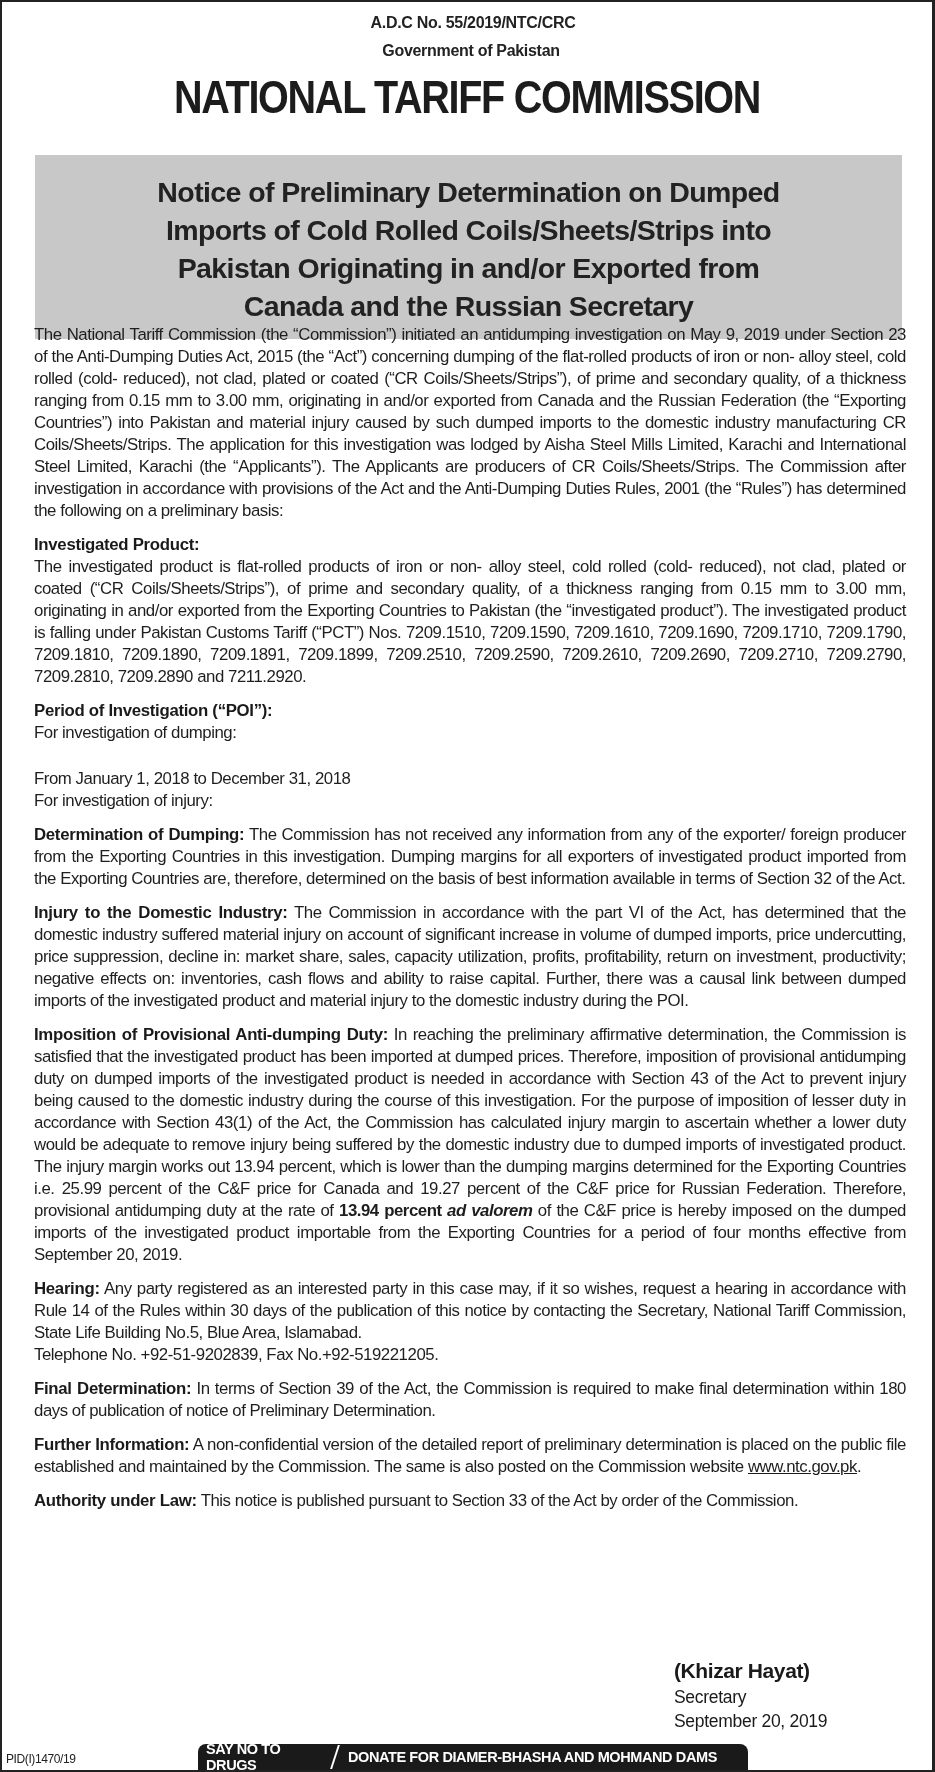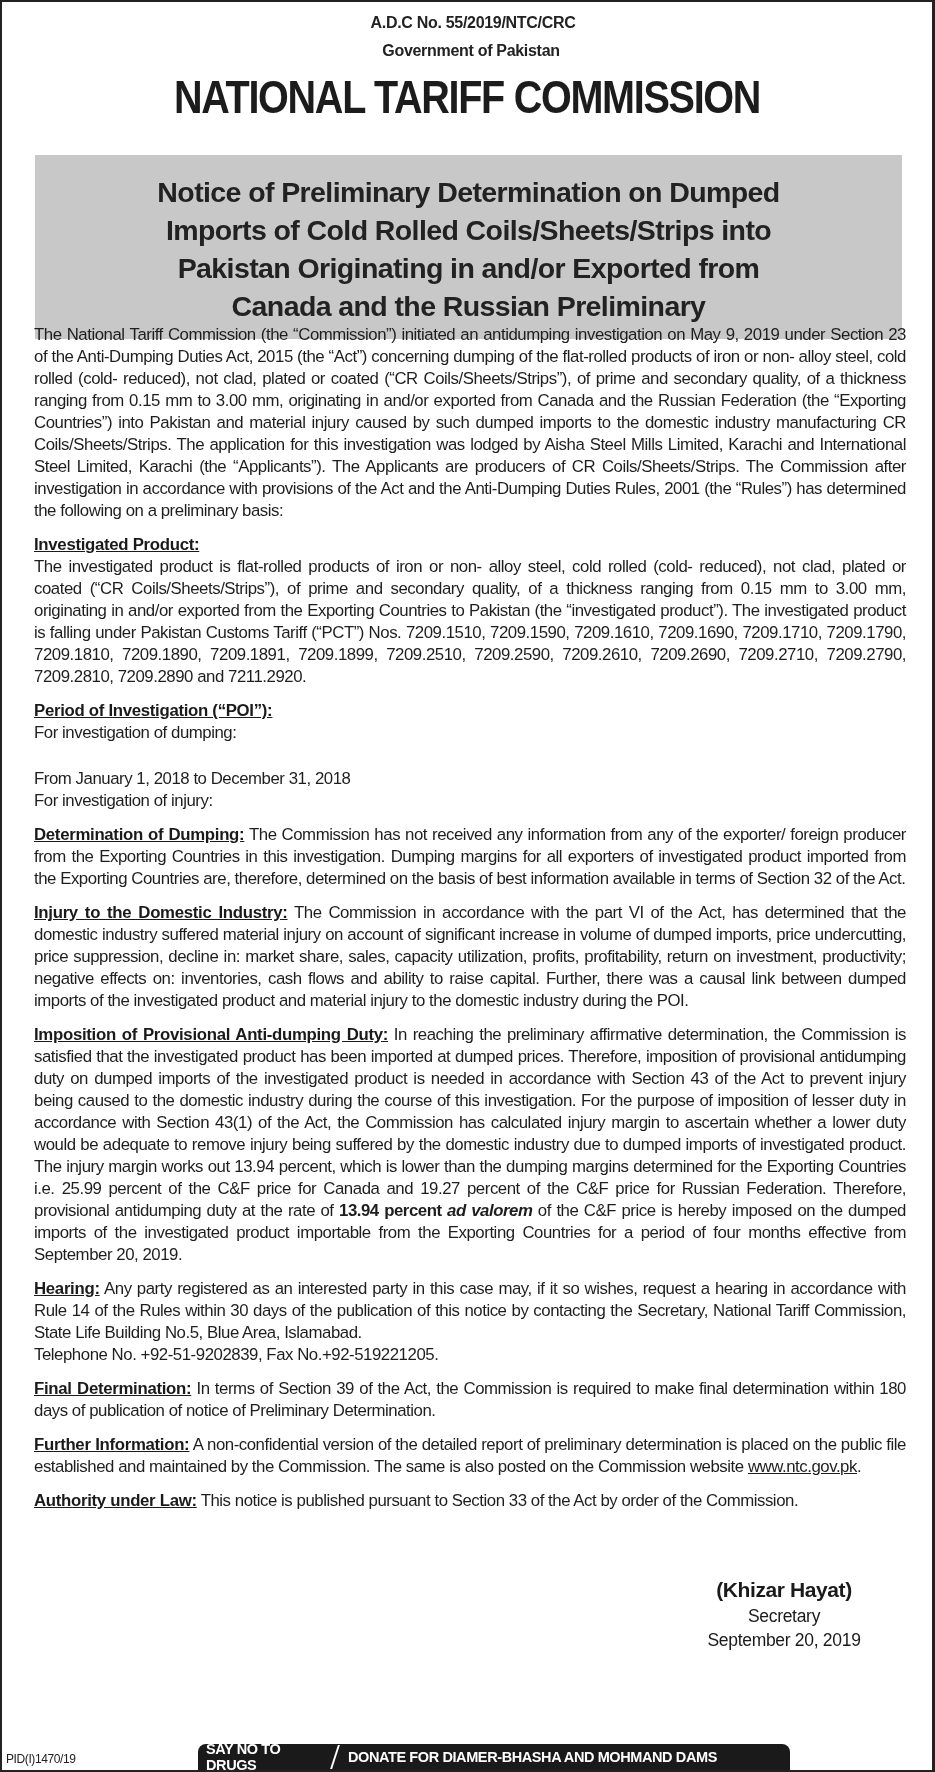--- a/index.html
+++ b/index.html
@@ -31,41 +31,41 @@
     letter-spacing: -0.6px; text-align: center; white-space: nowrap;
   }
   .body {
     position: absolute; top: 322px; left: 32px; width: 872px;
     font-size: 16.8px; line-height: 22px; color: #1e1e1e;
     letter-spacing: -0.45px;
   }
   .body p { text-align: justify; text-align-last: left; }
   .sec { margin-top: 12px; }
   .sec-head {
-    font-weight: bold; text-decoration: underline; color: #1a1a1a;
+    font-weight: bold; color: #1a1a1a;
     letter-spacing: -0.3px;
   }
   .block-head { display: block; margin-bottom: 0; }
   .poi-row { display: flex; flex-direction: column; }
   .poi-row .lbl { width: 370px; }
   .poi-row .val { flex: 1; margin-top: 24px; }
   .strong { font-weight: bold; }
   .strong-it { font-weight: bold; font-style: italic; }
   .link { text-decoration: underline; }
   .sig {
-    position: absolute; right: 38px; top: 1574px; width: 220px; text-align: center;
+    position: absolute; right: 38px; top: 1655px; width: 220px; text-align: left;
   }
   .sig .name { font-weight: bold; font-size: 21px; line-height: 28px; letter-spacing: -0.4px; }
   .sig .role, .sig .date { font-size: 17.5px; line-height: 24px; letter-spacing: -0.3px; }
   .pid {
     position: absolute; left: 4px; bottom: 4px; font-size: 12px; color: #222;
     letter-spacing: -0.4px;
   }
   .banner {
-    position: absolute; left: 196px; bottom: 0; width: 592px; height: 26px;
+    position: absolute; left: 196px; bottom: 0; width: 550px; height: 26px;
     background: #1a1a1a; border-radius: 8px 8px 0 0; color: #fff;
     display: flex; align-items: center; font-weight: bold; font-size: 14.5px;
     letter-spacing: -0.4px;
   }
   .banner .b1 { padding-left: 8px; width: 132px; }
   .banner .sep {
     width: 2px; height: 24px; background: #fff; transform: skewX(-18deg);
     margin: 0 12px 0 4px;
   }
   .banner .b2 { flex: 1; }
@@ -76,21 +76,21 @@
 <div class="page">
 
   <div class="hdr-small ref">A.D.C No. 55/2019/NTC/CRC</div>
   <div class="hdr-small gov">Government of Pakistan</div>
   <div class="org">NATIONAL TARIFF COMMISSION</div>
 
   <div class="titlebox">
     <div>Notice of Preliminary Determination on Dumped</div>
     <div>Imports of Cold Rolled Coils/Sheets/Strips into</div>
     <div>Pakistan Originating in and/or Exported from</div>
-    <div>Canada and the Russian Preliminary</div>
+    <div>Canada and the Russian Secretary</div>
   </div>
 
   <div class="body">
     <p>The National Tariff Commission (the “Commission”) initiated an antidumping investigation on May 9, 2019 under Section 23 of the Anti-Dumping Duties Act, 2015 (the “Act”) concerning dumping of the flat-rolled products of iron or non- alloy steel, cold rolled (cold- reduced), not clad, plated or coated (“CR Coils/Sheets/Strips”), of prime and secondary quality, of a thickness ranging from 0.15 mm to 3.00 mm, originating in and/or exported from Canada and the Russian Federation (the “Exporting Countries”) into Pakistan and material injury caused by such dumped imports to the domestic industry manufacturing CR Coils/Sheets/Strips. The application for this investigation was lodged by Aisha Steel Mills Limited, Karachi and International Steel Limited, Karachi (the “Applicants”). The Applicants are producers of CR Coils/Sheets/Strips. The Commission after investigation in accordance with provisions of the Act and the Anti-Dumping Duties Rules, 2001 (the “Rules”) has determined the following on a preliminary basis:</p>
 
     <div class="sec">
       <span class="sec-head block-head">Investigated Product:</span>
       <p>The investigated product is flat-rolled products of iron or non- alloy steel, cold rolled (cold- reduced), not clad, plated or coated (“CR Coils/Sheets/Strips”), of prime and secondary quality, of a thickness ranging from 0.15 mm to 3.00 mm, originating in and/or exported from the Exporting Countries to Pakistan (the “investigated product”). The investigated product is falling under Pakistan Customs Tariff (“PCT”) Nos. 7209.1510, 7209.1590, 7209.1610, 7209.1690, 7209.1710, 7209.1790, 7209.1810, 7209.1890, 7209.1891, 7209.1899, 7209.2510, 7209.2590, 7209.2610, 7209.2690, 7209.2710, 7209.2790, 7209.2810, 7209.2890 and 7211.2920.</p>
     </div>
 

